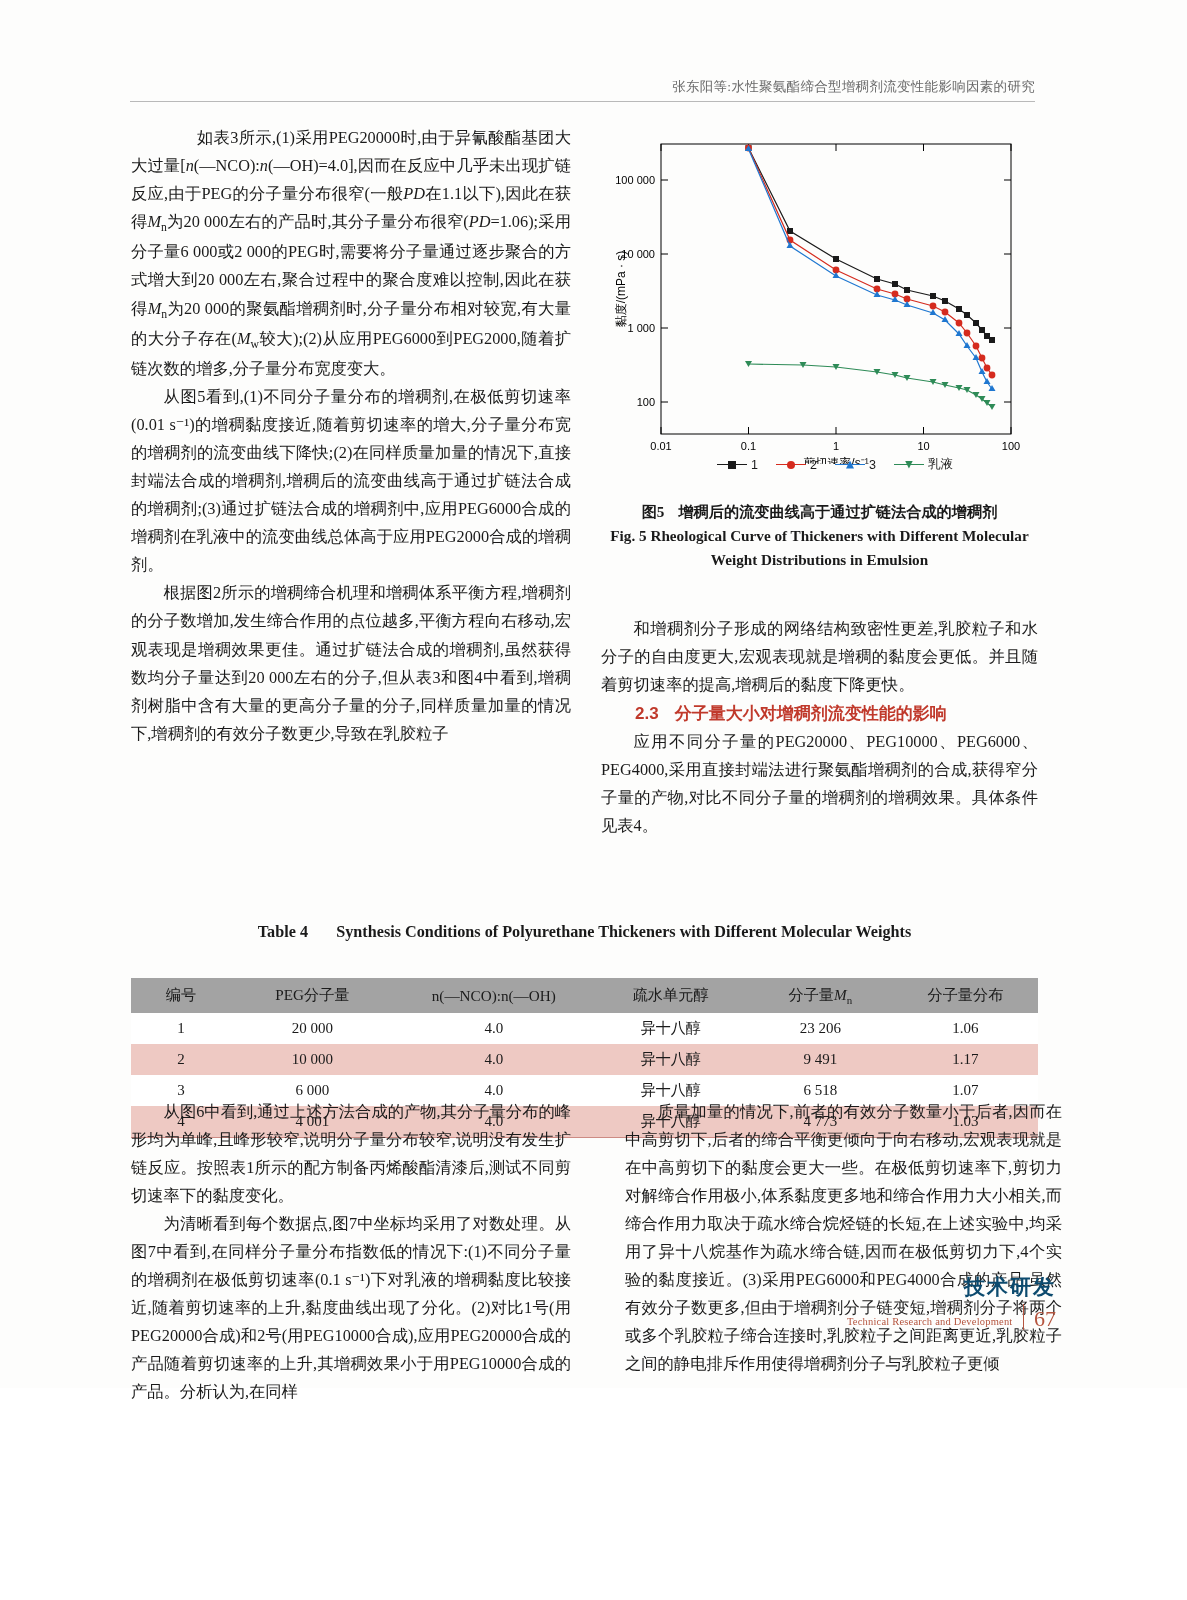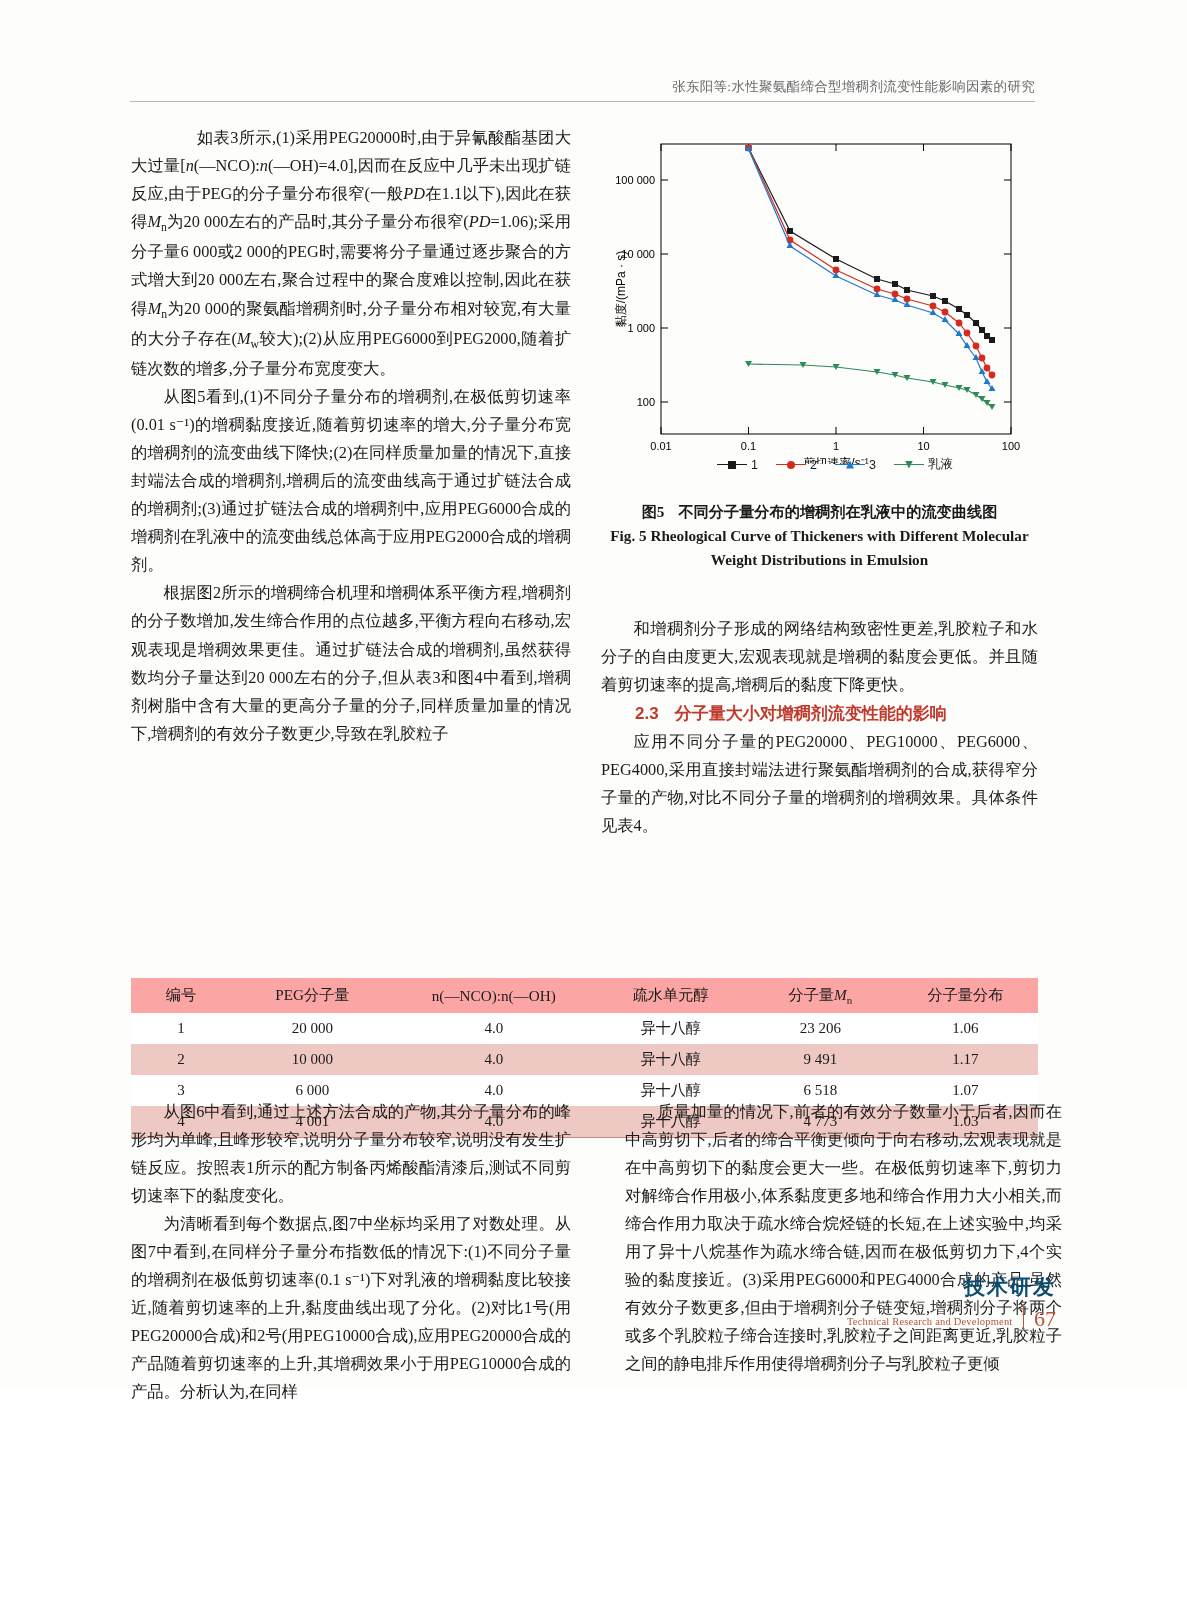--- a/index.html
+++ b/index.html
@@ -142,21 +142,21 @@
   table.data {
     position: absolute;
     left: 131px;
     top: 978px;
     width: 907px;
     border-collapse: collapse;
     font-size: 15px;
     text-align: center;
   }
   table.data th {
-    background: #fca5a5;
+    background: #a3a3a3;
     color: #1b1b1b;
     font-weight: normal;
     padding: 7px 0 7px 0;
     font-size: 15.2px;
   }
   table.data td {
     padding: 6px 0 6px 0;
   }
   table.data tr.odd td { background: #ffffff; }
   table.data tr.even td { background: #eec9c3; }
@@ -367,36 +367,39 @@
             <span class="mk" style="background:#2e8b57;clip-path:polygon(0 0,100% 0,50% 100%)"></span>
           </span>
           <span>乳液</span>
         </div>
       </div>
     </div>
   </div>
 
   <div class="fig-caption">
     <div class="cn">
-      <span class="lbl">图5</span><span>不同分子量分布的增稠剂在乳液中的流变曲线图</span>
+      <span class="lbl">图5</span><span>增稠后的流变曲线高于通过扩链法合成的增稠剂</span>
     </div>
     <div class="en">
       <span class="lbl">Fig. 5</span> <span>Rheological Curve of Thickeners with Different Molecular Weight Distributions in Emulsion</span>
     </div>
   </div>
 
   <div class="col col-right-top">
     <p>和增稠剂分子形成的网络结构致密性更差,乳胶粒子和水分子的自由度更大,宏观表现就是增稠的黏度会更低。并且随着剪切速率的提高,增稠后的黏度下降更快。</p>
     <p class="sec-head">
       <span class="num">2.3</span><span>分子量大小对增稠剂流变性能的影响</span>
     </p>
     <p>应用不同分子量的PEG20000、PEG10000、PEG6000、PEG4000,采用直接封端法进行聚氨酯增稠剂的合成,获得窄分子量的产物,对比不同分子量的增稠剂的增稠效果。具体条件见表4。</p>
   </div>
 
   <div class="table-title">
+    <div>
+      <span class="lbl">Table 4</span>　<span>Synthesis Conditions of Polyurethane Thickeners with Different Molecular Weights</span>
+    </div>
   </div>
 
   <table class="data">
     <thead>
       <tr>
         <th style="width:11%">编号</th>
         <th style="width:18%">PEG分子量</th>
         <th style="width:22%">n(—NCO):n(—OH)</th>
         <th style="width:17%">疏水单元醇</th>
         <th style="width:16%">分子量<span class="ital">M</span><sub>n</sub></th>

